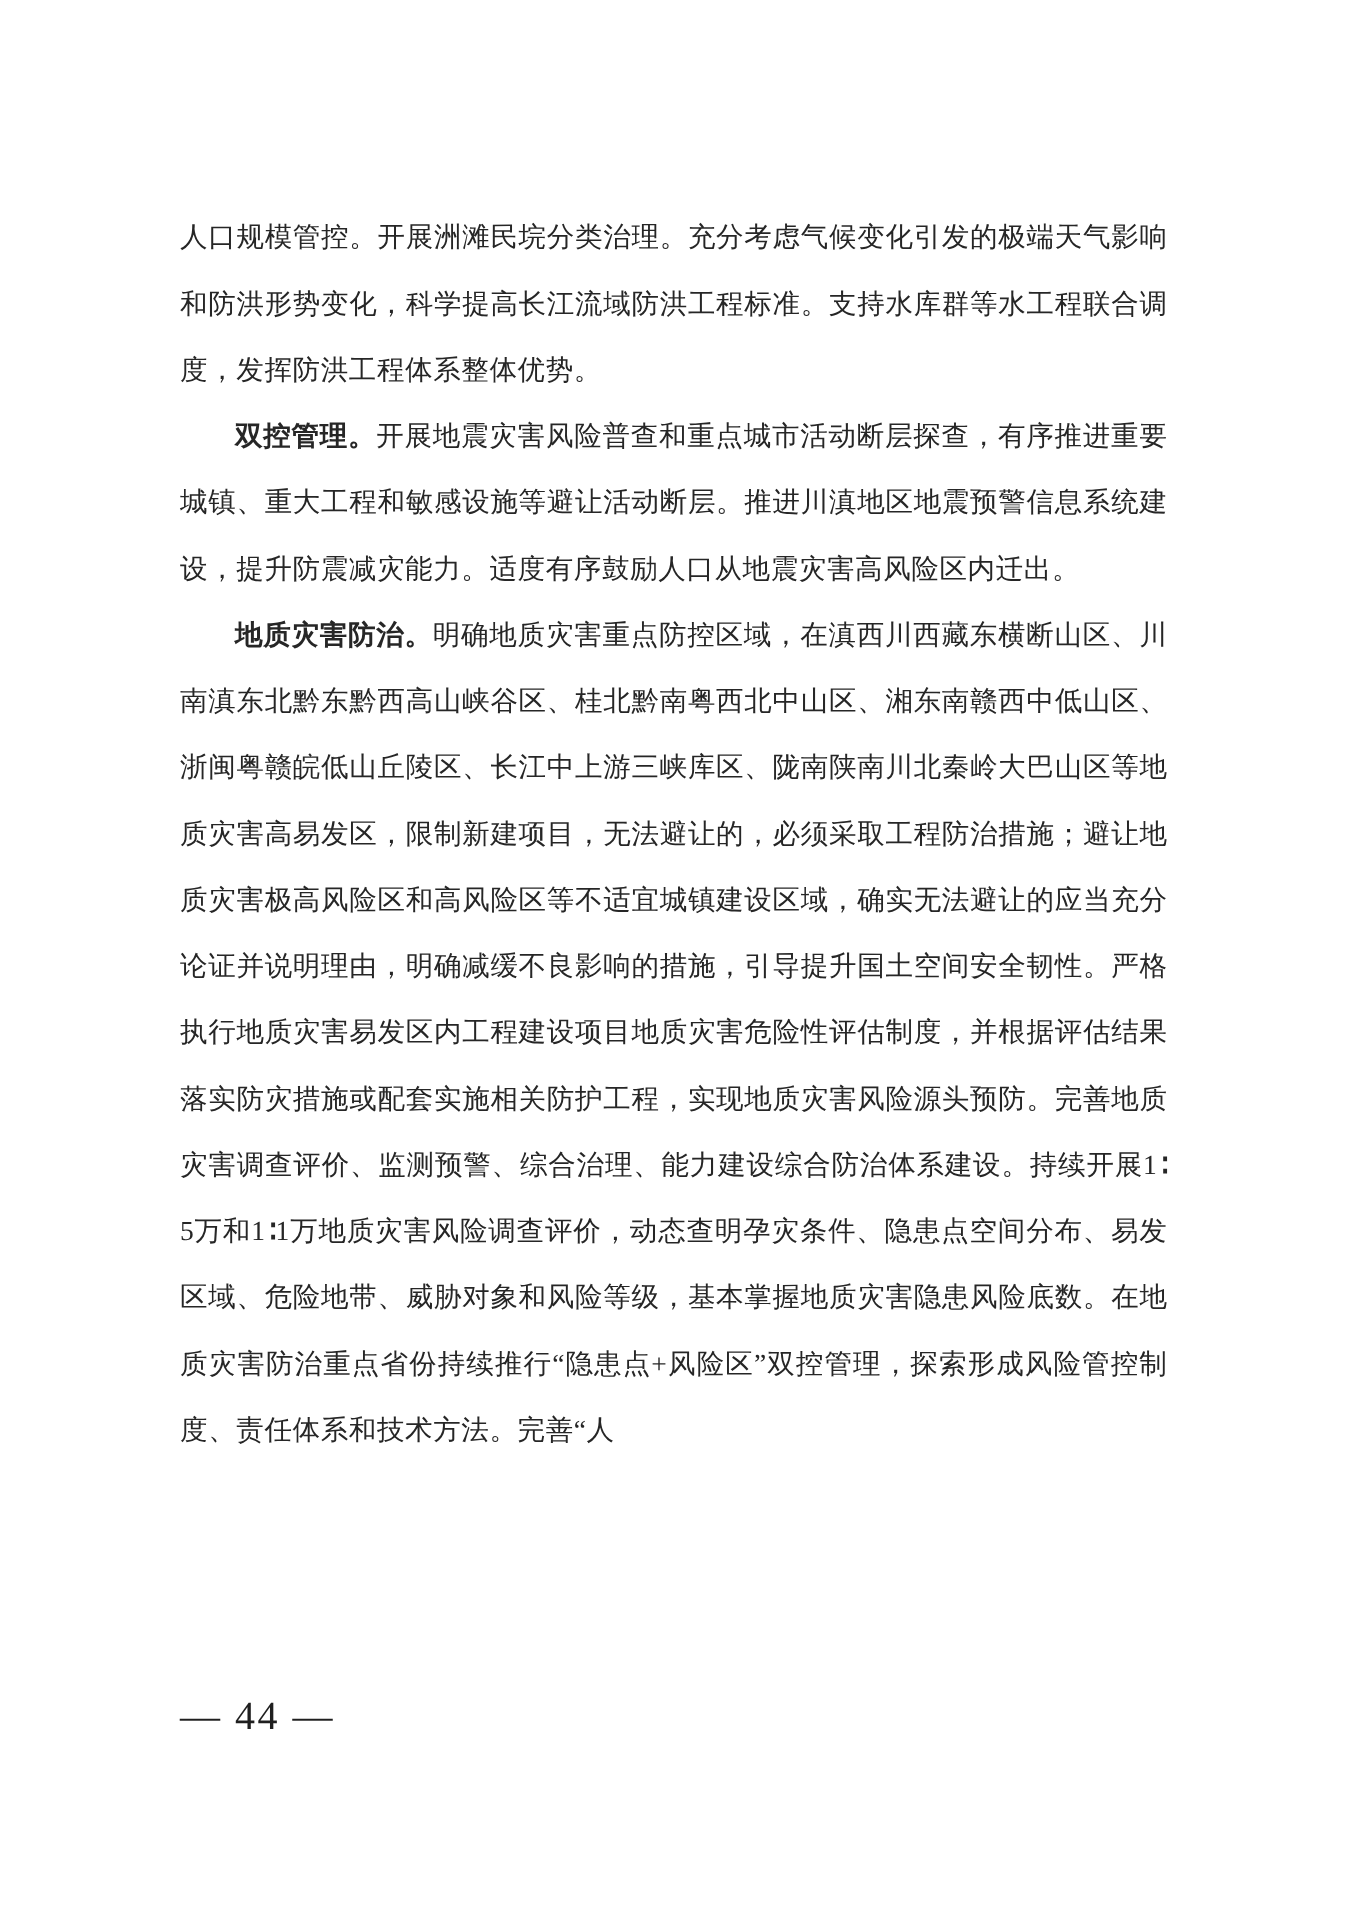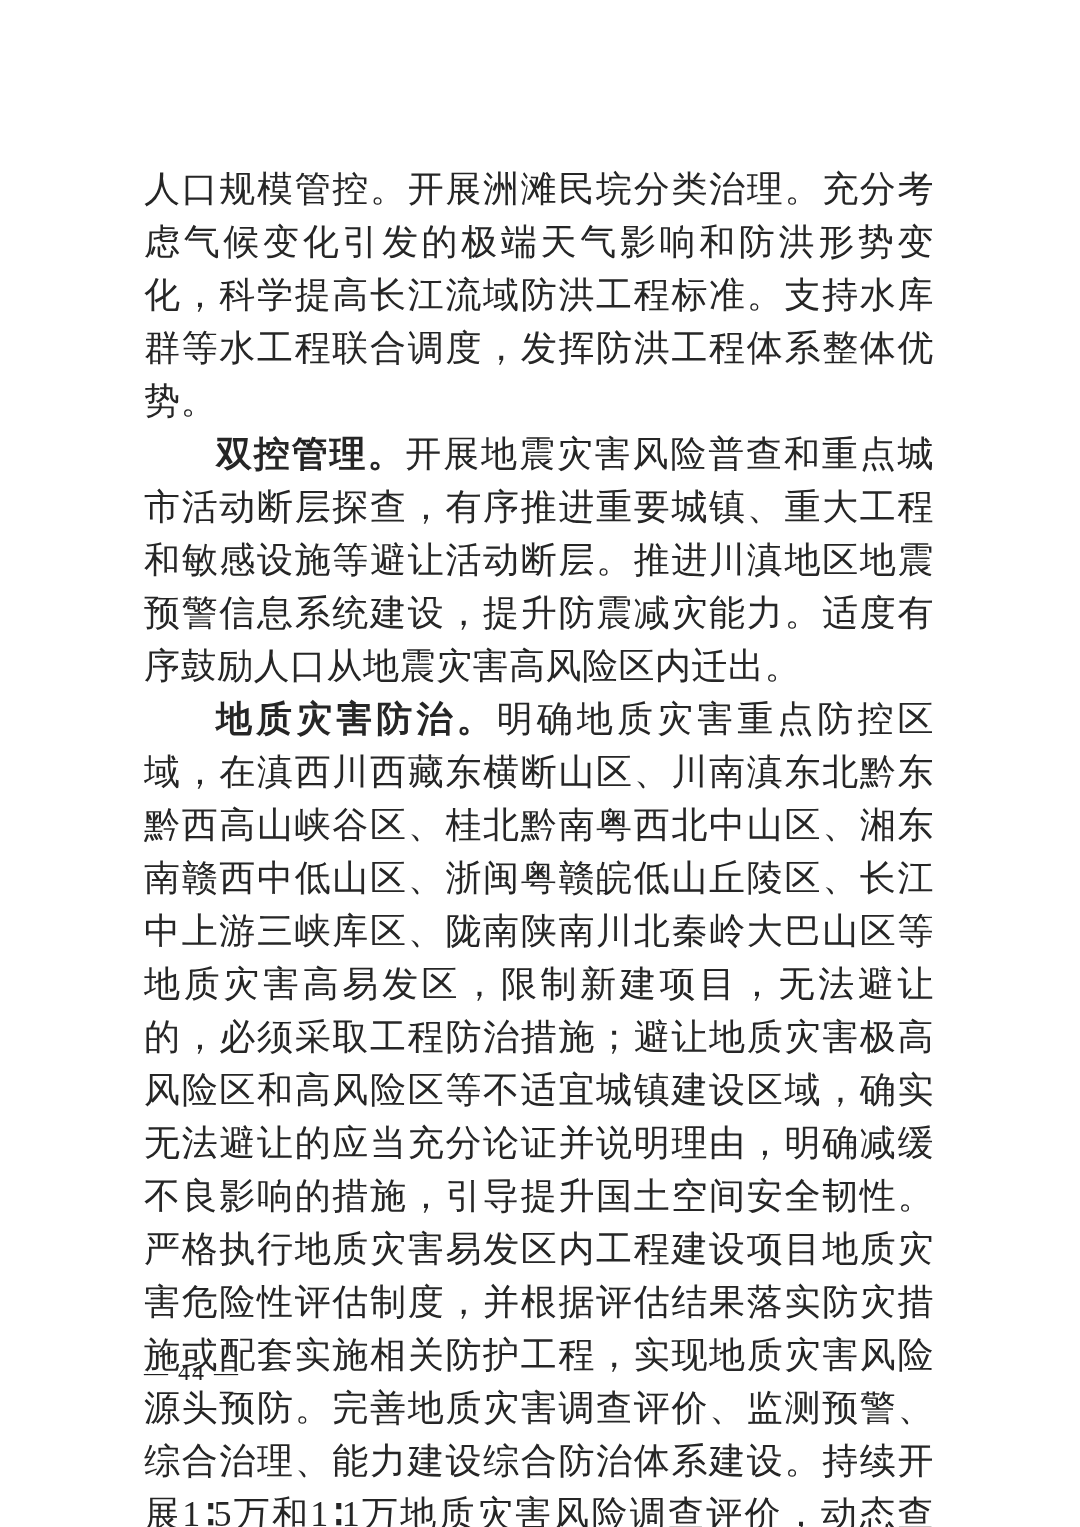--- a/index.html
+++ b/index.html
@@ -17,39 +17,39 @@
   }
   .text-block {
     position: absolute;
     left: 144px;
     top: 163px;
     width: 790px;
   }
   .text-block p {
     margin: 0;
     padding: 0;
-    font-size: 36px;
+    font-size: 22px;
     line-height: 53px;
     color: #262626;
     text-align: justify;
     text-justify: inter-character;
     letter-spacing: 0.5px;
     word-break: break-all;
   }
   .text-block p.indent {
     text-indent: 2em;
   }
   .lead {
     font-weight: bold;
   }
   .page-footer {
     position: absolute;
     left: 144px;
     top: 1352px;
-    font-size: 24px;
+    font-size: 32px;
     line-height: 40px;
     color: #1f1f1f;
     letter-spacing: 2px;
     white-space: nowrap;
   }
 </style>
 </head>
 <body>
 
 <div class="page">

